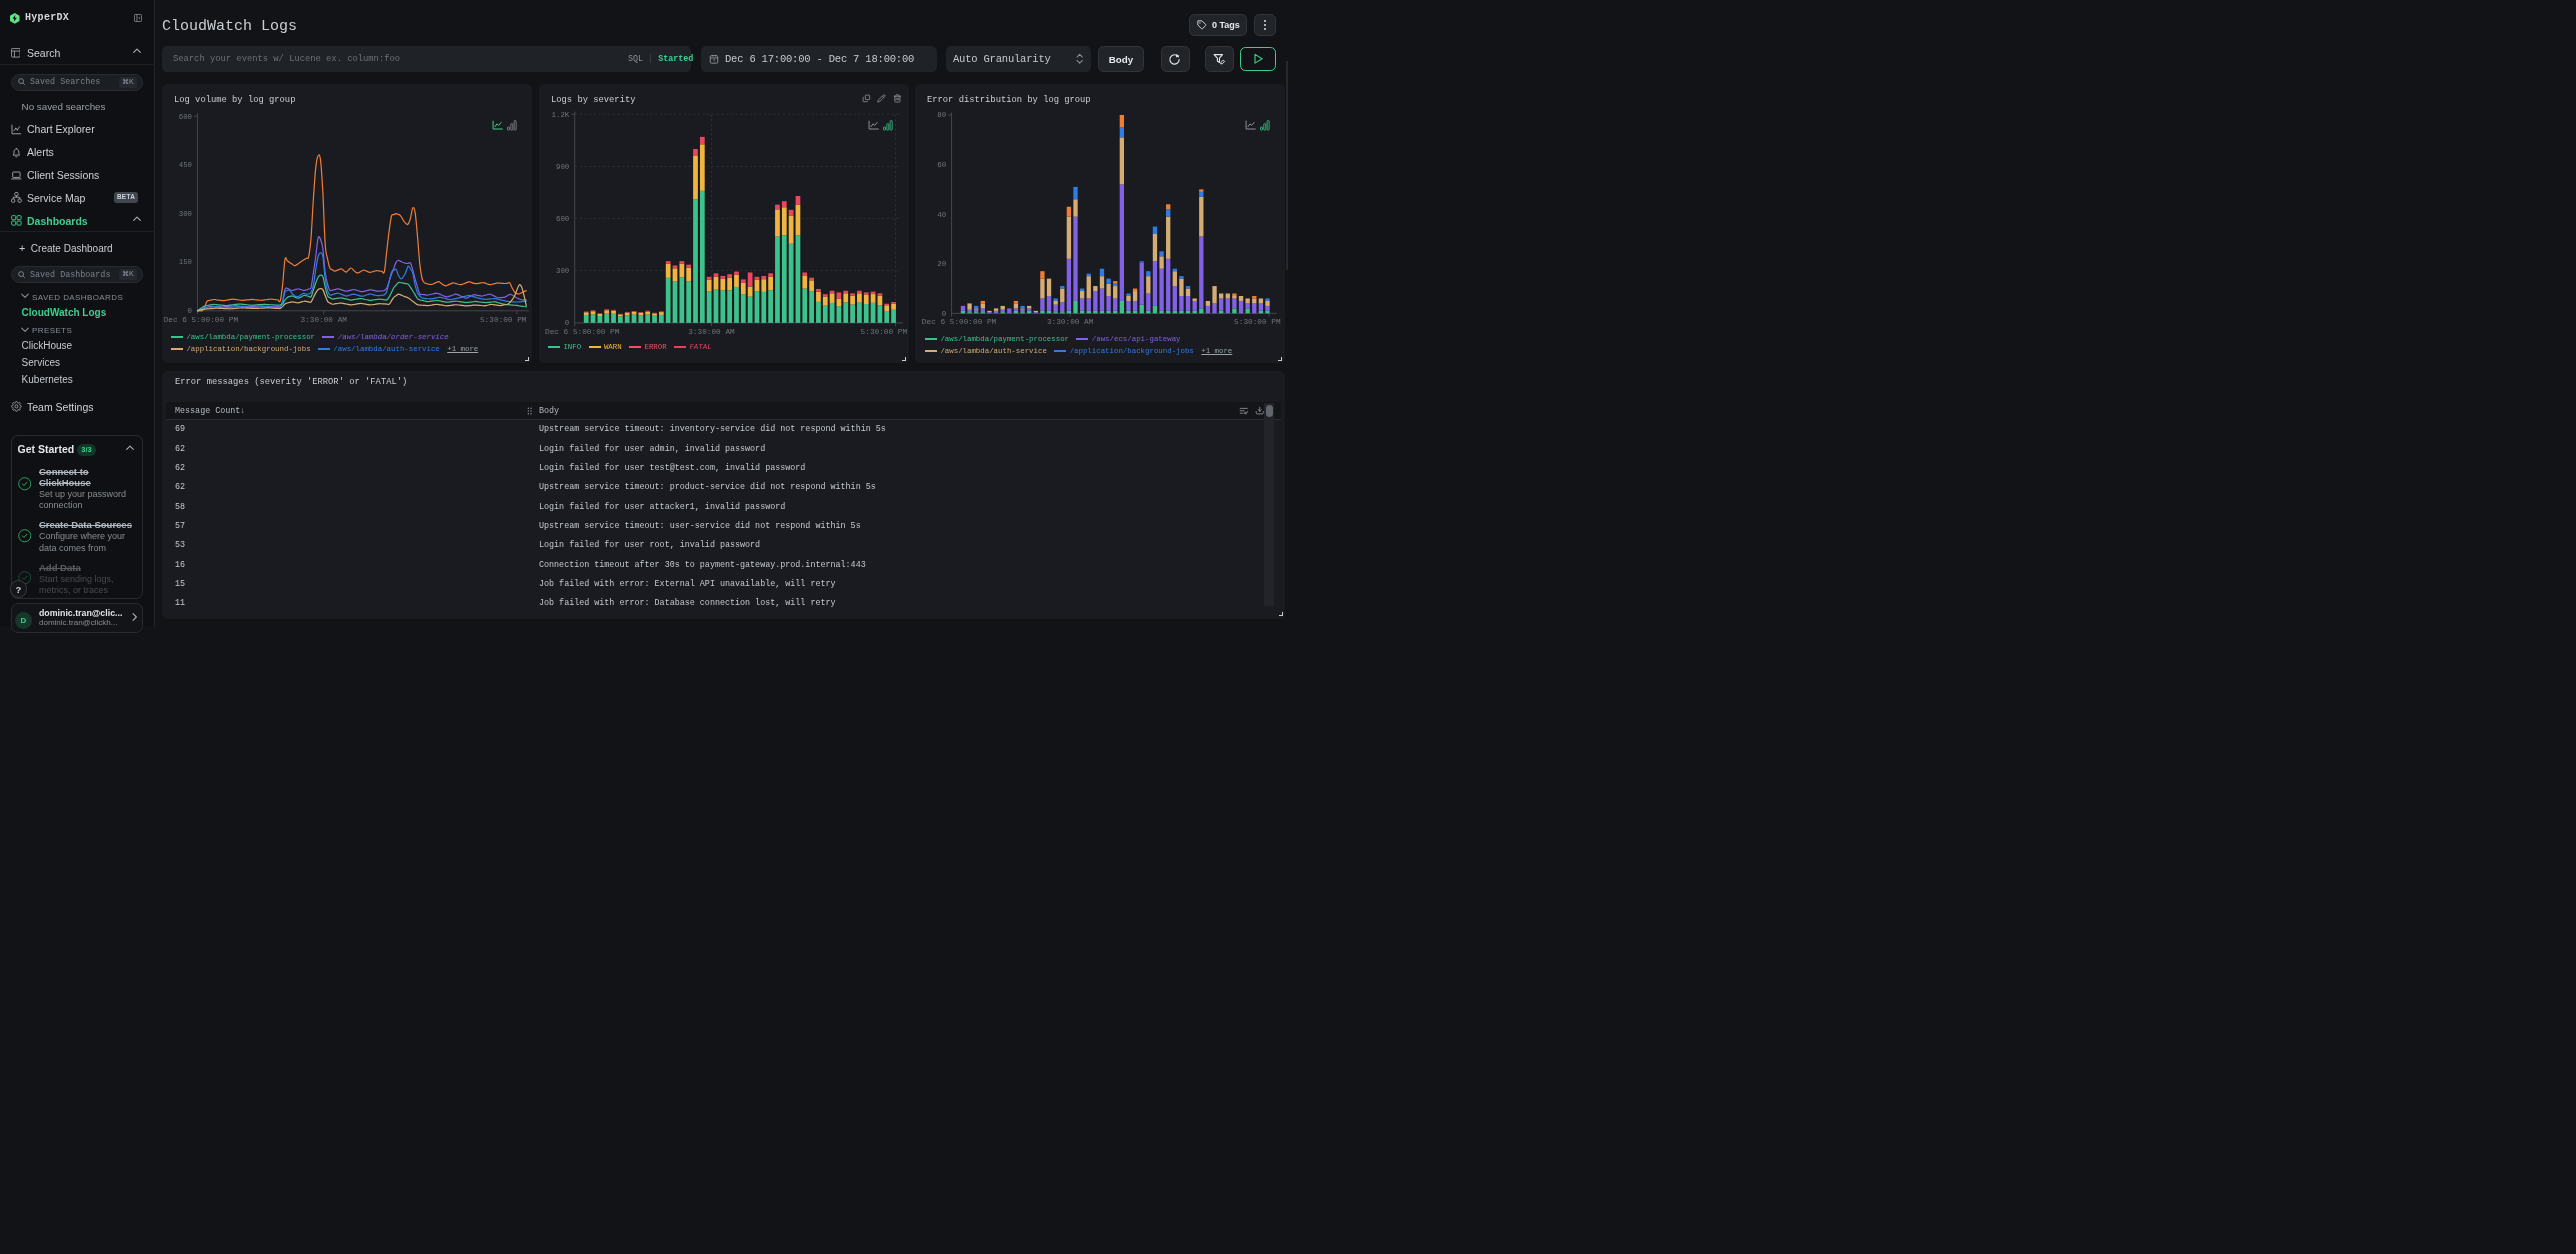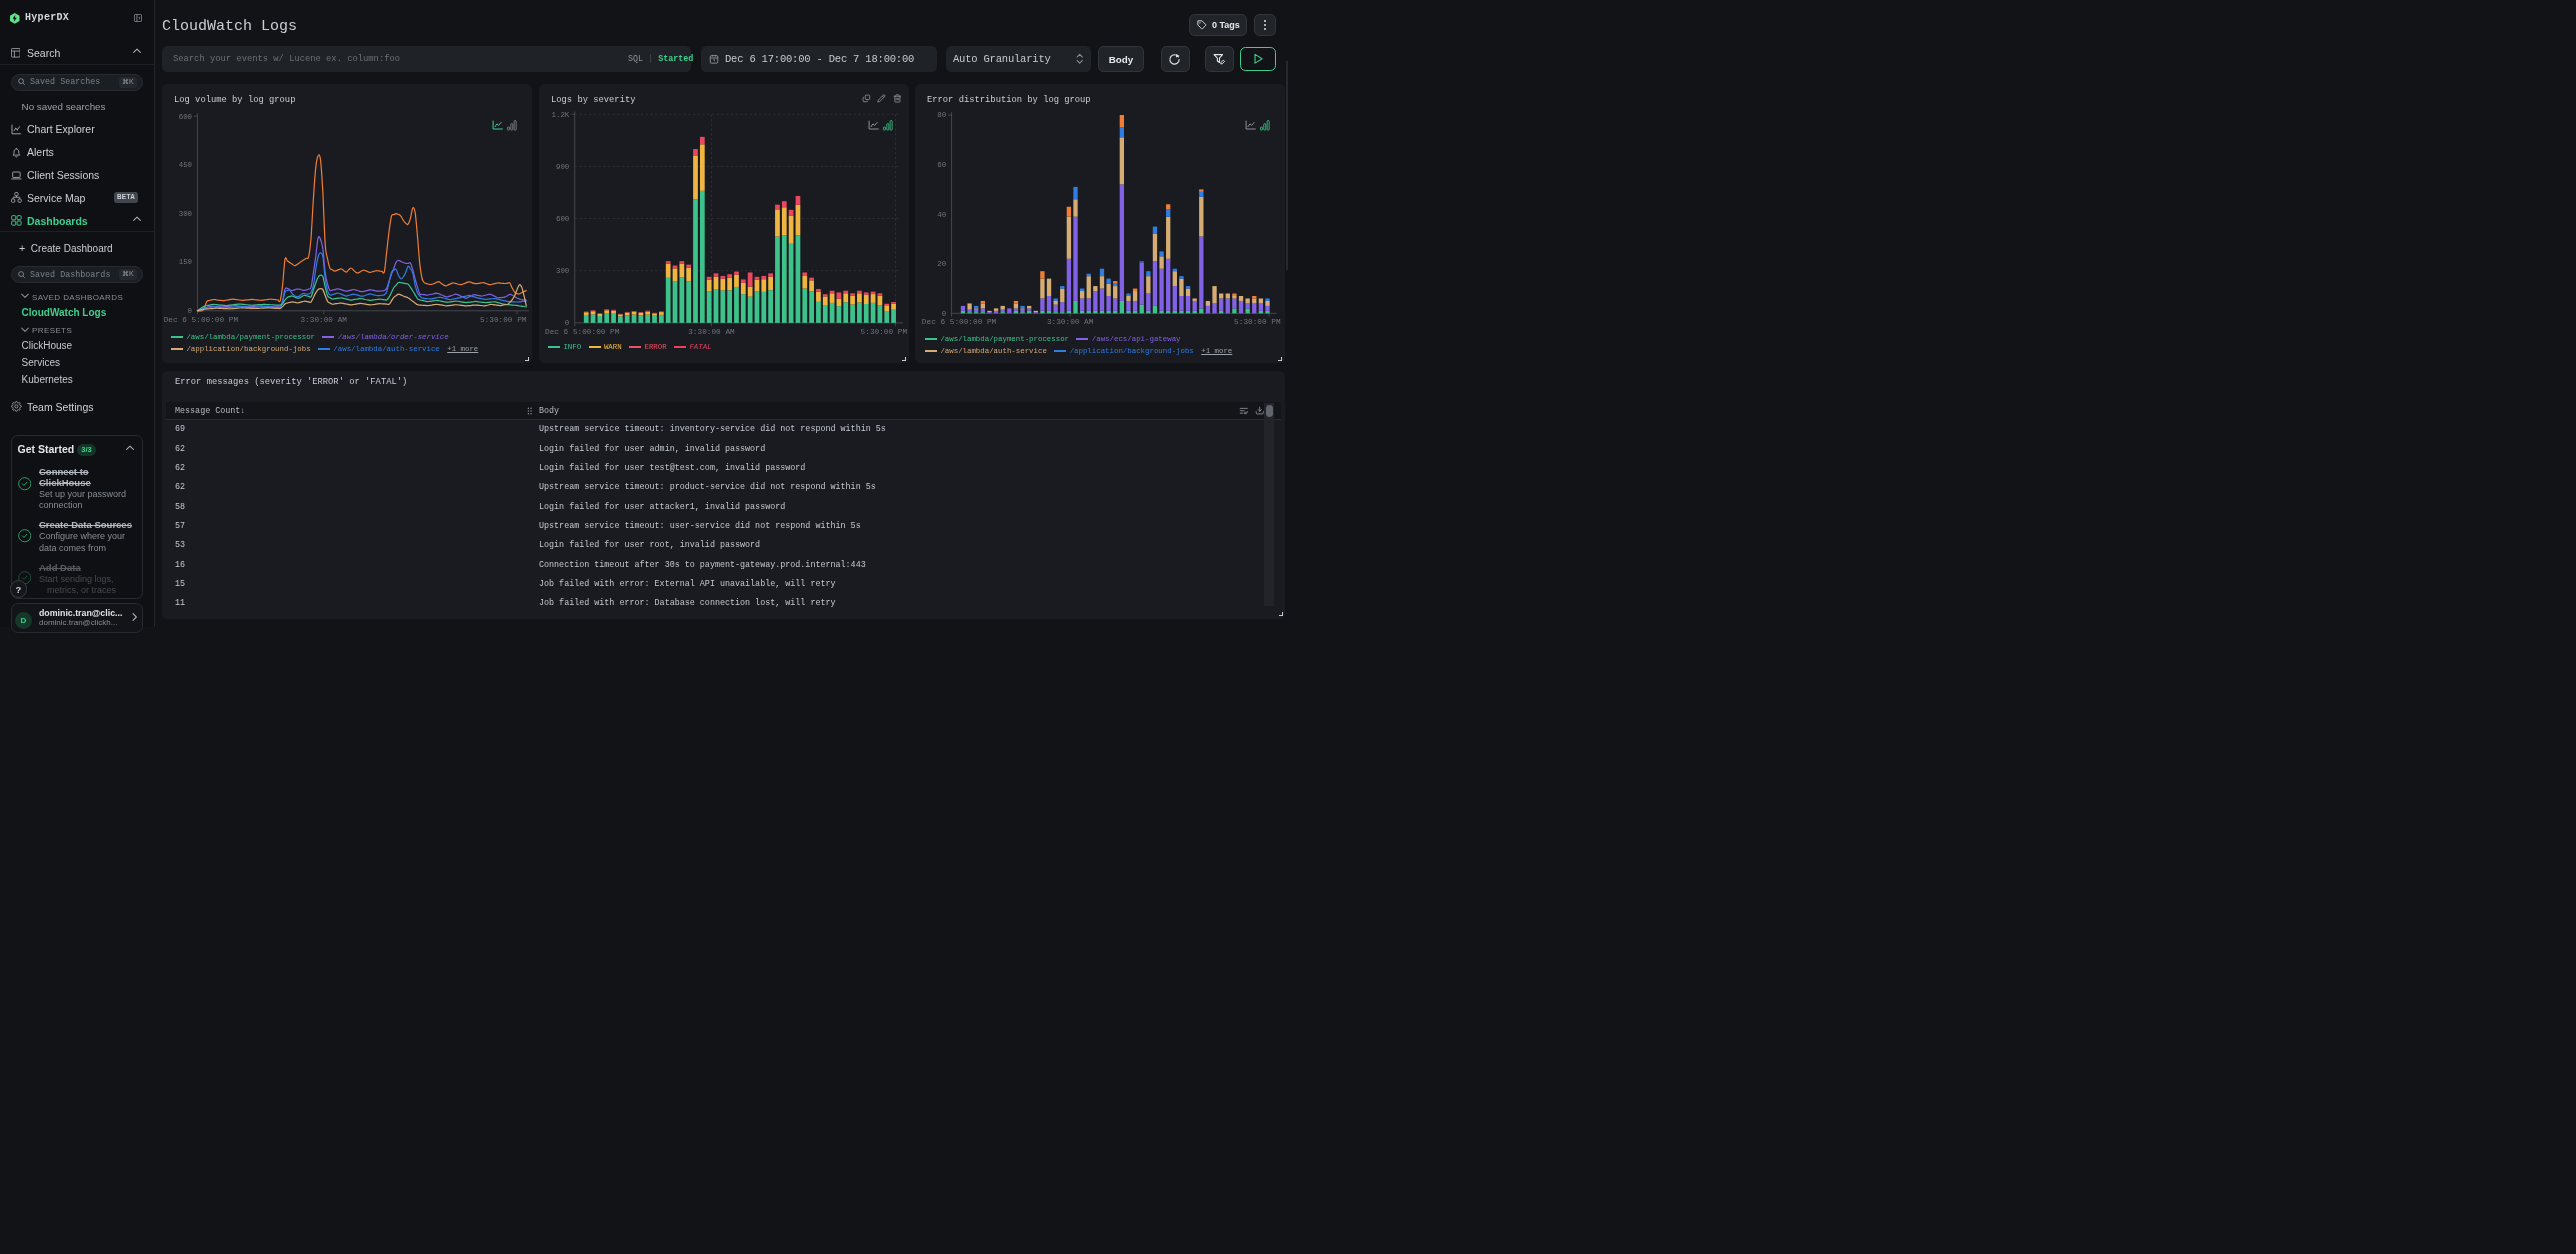--- a/index.html
+++ b/index.html
@@ -124,21 +124,21 @@
       <div style="position:absolute;left:39px;top:531px;font:9px Liberation Sans, sans-serif;color:#878e95">Configure where your</div>
       <div style="position:absolute;left:39px;top:543px;font:9px Liberation Sans, sans-serif;color:#878e95">data comes from</div>
     </div>
     <div style="position:absolute;left:0;top:0;width:155px;height:0;opacity:0.45">
       <svg style="position:absolute;left:17.6px;top:571px" width="13.5" height="13.5" viewBox="0 0 20 20">
 <circle cx="10" cy="10" r="9" stroke="#2eaf70" stroke-width="1.3" fill="none"></circle>
 <path d="M6.5 10.2l2.3 2.3 4.5-4.8" stroke="#2eaf70" stroke-width="1.4" fill="none" stroke-linecap="round" stroke-linejoin="round"></path>
       </svg>
       <div style="position:absolute;left:39px;top:562px;font:600 9.5px Liberation Sans, sans-serif;color:#b4bac2;text-decoration:line-through">Add Data</div>
       <div style="position:absolute;left:39px;top:574px;font:9px Liberation Sans, sans-serif;color:#878e95">Start sending logs,</div>
-      <div style="position:absolute;left:47px;top:585px;font:9px Liberation Sans, sans-serif;color:#878e95">metrics, or traces</div>
+      <div style="position:absolute;left:39px;top:585px;font:9px Liberation Sans, sans-serif;color:#878e95">metrics, or traces</div>
     </div>
     <div style="position:absolute;left:9.5px;top:580px;width:17.6px;height:17.6px;border-radius:50%;background:#14161a;border:0.7px solid #3a3e44;color:#ced3d8;font:bold 9.5px Liberation Sans, sans-serif;text-align:center;line-height:17.6px">?</div>
     <div style="position:absolute;left:10.8px;top:603px;width:132px;height:30px;border:0.7px solid #282b31;border-radius:6.8px;background:#131418"></div>
     <div style="position:absolute;left:15px;top:612px;width:17px;height:17px;border-radius:50%;background:#16382a;color:#3ecf8e;font:bold 8px Liberation Sans, sans-serif;text-align:center;line-height:17px">D</div>
     <div style="position:absolute;left:39px;top:608px;font:bold 8.8px Liberation Sans, sans-serif;color:#dfe3e7">dominic.tran@clic...</div>
     <div style="position:absolute;left:39px;top:618px;font:8px Liberation Sans, sans-serif;color:#868d94">dominic.tran@clickh...</div>
     <svg style="position:absolute;left:132px;top:613px" width="5.4" height="8" viewBox="0 0 8 12">
       <path d="M1.5 1L6.5 6L1.5 11" stroke="#aab0b7" stroke-width="1.6" fill="none" stroke-linecap="round" stroke-linejoin="round"></path>
     </svg>
   </div>

